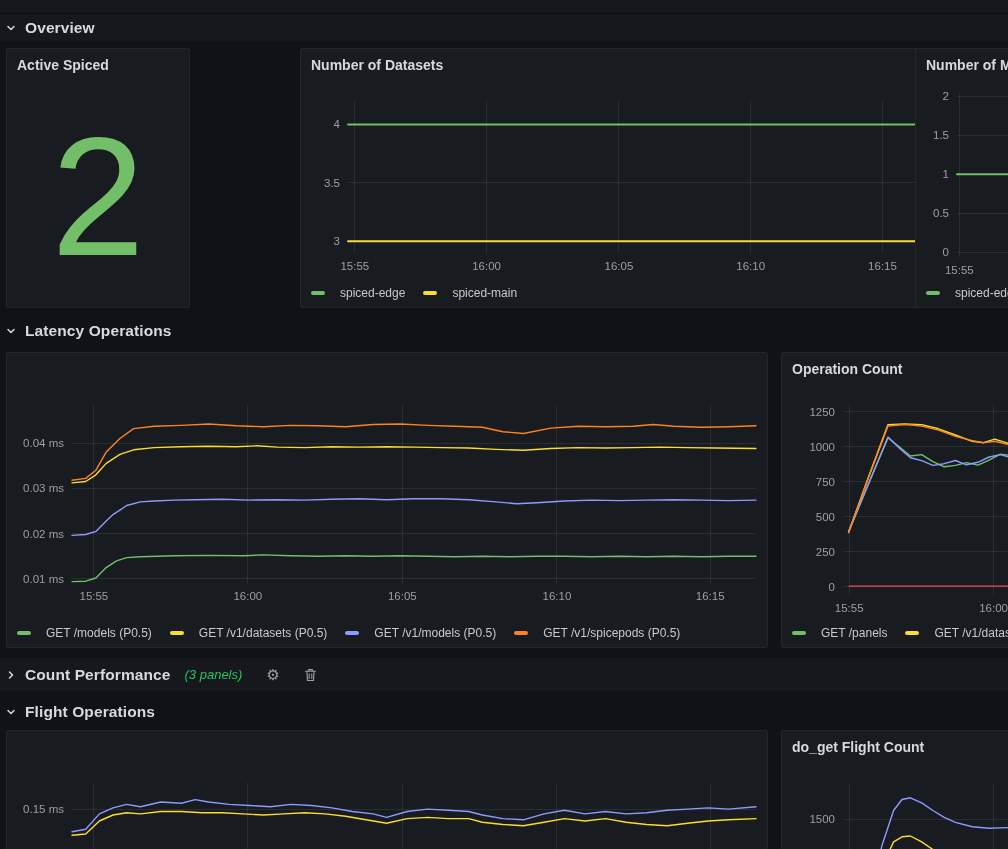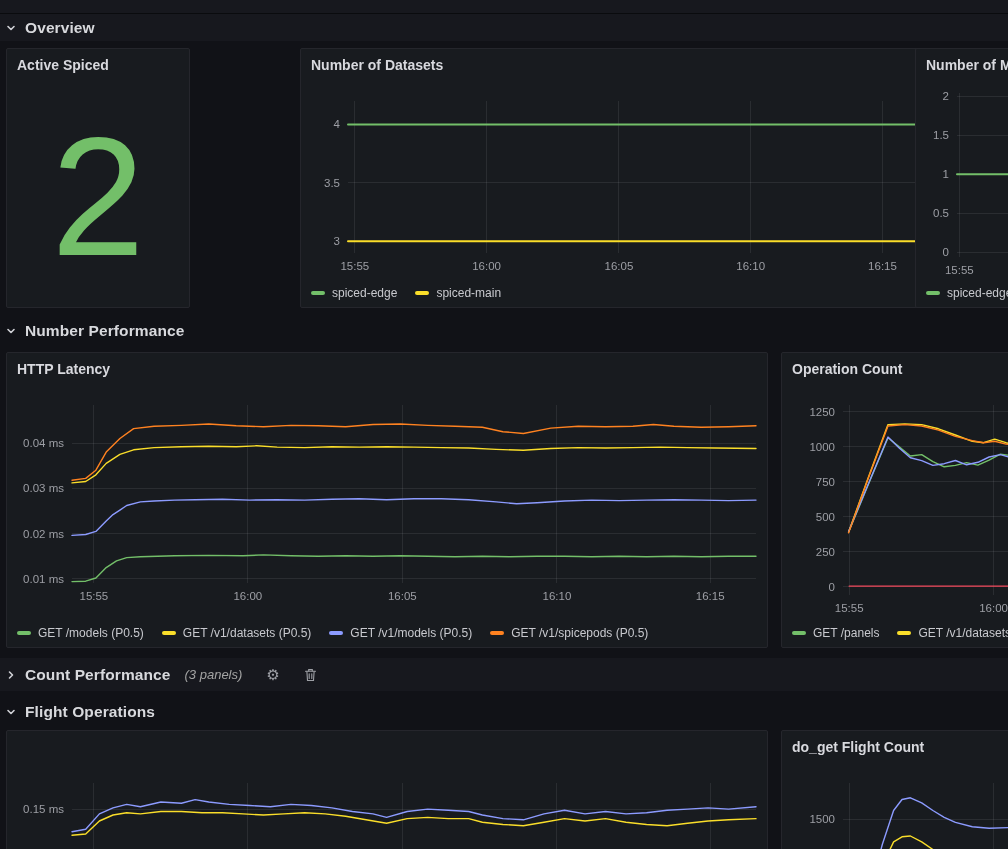--- a/index.html
+++ b/index.html
@@ -5,29 +5,29 @@
   html,body{margin:0;padding:0;background:#111217;}
   body{width:1008px;height:849px;overflow:hidden;position:relative;
        font-family:"Liberation Sans",sans-serif;color:#ccccdc;}
   .top-strip{position:absolute;left:0;top:0;width:1008px;height:13px;
        background:#17181e;border-bottom:1px solid #0a0b0e;}
   .section-row{position:absolute;left:0;width:1008px;display:flex;align-items:center;
        padding-left:4px;box-sizing:border-box;}
   .section-row.hl{background:#17181e;}
   .chev{display:inline-flex;width:14px;height:14px;align-items:center;justify-content:center;margin-right:7px;}
   .section-label{font-size:15.5px;font-weight:700;color:#d8d9dd;letter-spacing:.1px;}
-  .note{font-style:italic;font-size:13px;color:#a3a3a3;margin-left:14px;}
+  .note{font-style:italic;font-size:13px;color:#22c55e;margin-left:14px;}
   .icon-btn{margin-left:24px;color:#9d9fa5;font-size:15px;line-height:1;display:inline-flex;align-items:center;}
   .panel{position:absolute;background:#181b1f;border:1px solid #25262c;border-radius:2px;box-sizing:border-box;}
   .panel-header{padding:8px 10px 0 10px;font-size:14px;font-weight:600;color:#d8d9de;
        white-space:nowrap;overflow:hidden;}
   .chart{position:absolute;left:1px;}
   .legend{position:absolute;left:10px;bottom:7px;display:flex;gap:18px;align-items:center;
        font-size:12px;color:#c8c9ce;white-space:nowrap;}
-  .legend-item{display:inline-flex;align-items:center;gap:7px;cursor:pointer;}
+  .legend-item{display:inline-flex;align-items:center;gap:15px;cursor:pointer;}
   .swatch{width:14px;height:4px;border-radius:2px;display:inline-block;}
   .bigvalue{position:absolute;left:0;right:0;top:38px;bottom:0;display:flex;
        align-items:center;justify-content:center;font-size:168px;font-weight:500;line-height:1;}
   svg.chart{overflow:visible;}
   .grid{stroke:rgba(204,204,220,0.10);stroke-width:1;shape-rendering:crispEdges;}
   .tick{fill:#9d9fa5;font-size:11.5px;font-family:"Liberation Sans",sans-serif;}
   .ytick{text-anchor:end;}
   .xtick{text-anchor:middle;}
 </style>
 </head>
@@ -107,25 +107,24 @@
       </span>
     </div>
 </div>
 
 <div class="section-row" style="top:316px;height:30px;">
   <span class="chev">
     <svg width="12" height="12" viewBox="0 0 12 12">
         <polyline points="3,4.5 6,7.5 9,4.5" fill="none" stroke="#d0d1d6" stroke-width="1.6" stroke-linecap="round" stroke-linejoin="round"></polyline>
       </svg>
   </span>
-  <span class="section-label">Number Performance</span>
+  <span class="section-label">Latency Operations</span>
 </div>
 
 <div class="panel" style="left:6px;top:352px;width:762px;height:296px;">
-  <div class="panel-header">HTTP Latency</div>
   <svg class="chart" style="top:34px;" width="756" height="236">
       <line x1="85.888" x2="85.888" y1="18" y2="196" class="grid"></line>
       <text x="85.888" y="213" class="tick xtick">15:55</text>
       <line x1="239.788" x2="239.788" y1="18" y2="196" class="grid"></line>
       <text x="239.788" y="213" class="tick xtick">16:00</text>
       <line x1="394.372" x2="394.372" y1="18" y2="196" class="grid"></line>
       <text x="394.372" y="213" class="tick xtick">16:05</text>
       <line x1="548.9559999999999" x2="548.9559999999999" y1="18" y2="196" class="grid"></line>
       <text x="548.9559999999999" y="213" class="tick xtick">16:10</text>
       <line x1="702.172" x2="702.172" y1="18" y2="196" class="grid"></line>

